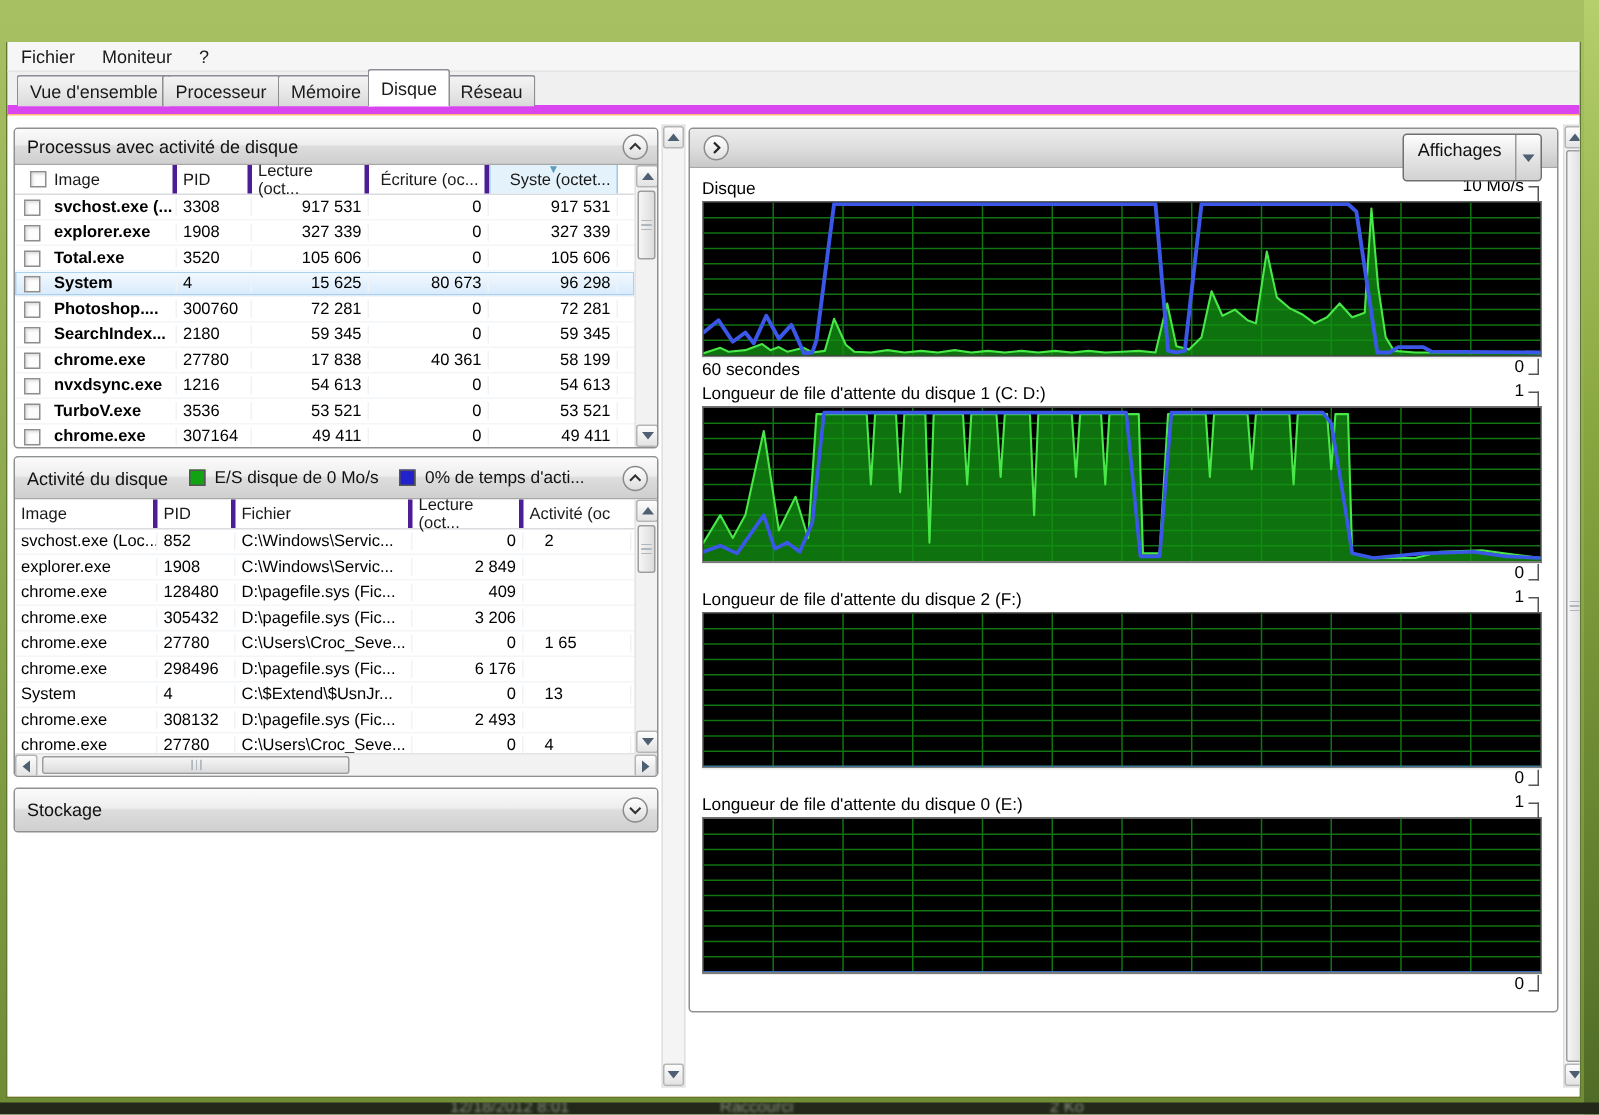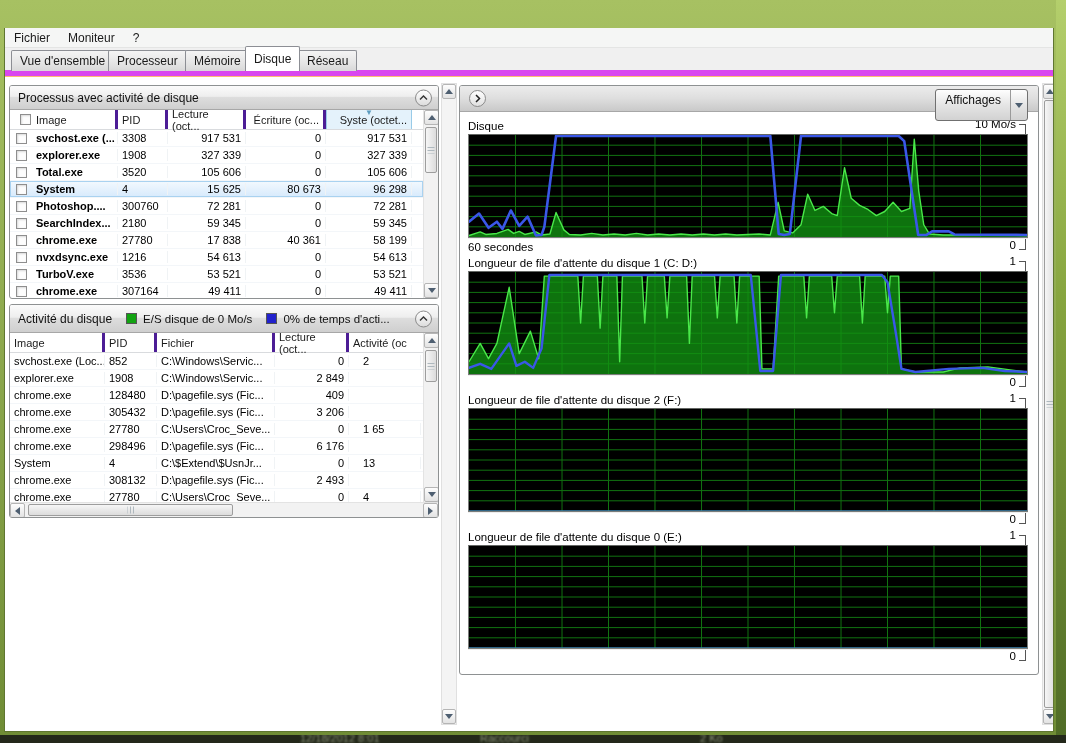--- a/index.html
+++ b/index.html
@@ -424,20 +424,30 @@
             </div>
           <div class="hthumb" style="left:18px; width:205px;">
               <span class="grip"></span>
             </div>
           <div class="sb-btn right">
               <span class="tri t-right"></span>
             </div>
         </div>
       </div>
 
+      <div class="box" style="left:4px; top:448px; width:430px; height:30px;">
+        <div class="box-head" style="height:28px; border-bottom:none;">
+          <span class="box-title">Stockage</span>
+          <div class="chev">
+            <svg width="9" height="6" viewBox="0 0 9 6">
+                <path d="M1 1 L4.5 4.5 L8 1" fill="none" stroke="#333" stroke-width="1.4"></path>
+              </svg>
+          </div>
+        </div>
+      </div>
 
       <div class="outer-scroll" style="left:436px; top:6px; bottom:6px;">
         <div class="sb-btn up" style="width:14px;">
             <span class="tri t-up"></span>
           </div>
         <div class="sb-btn down" style="width:14px;">
             <span class="tri t-down"></span>
           </div>
       </div>
 

